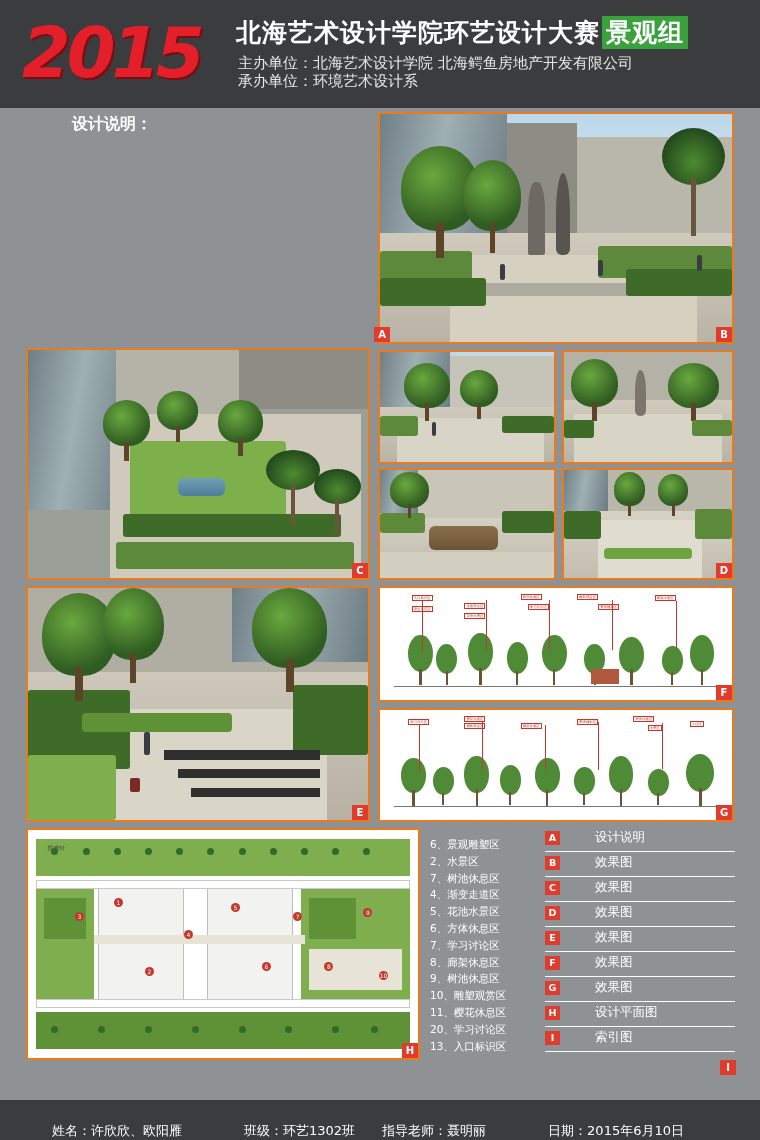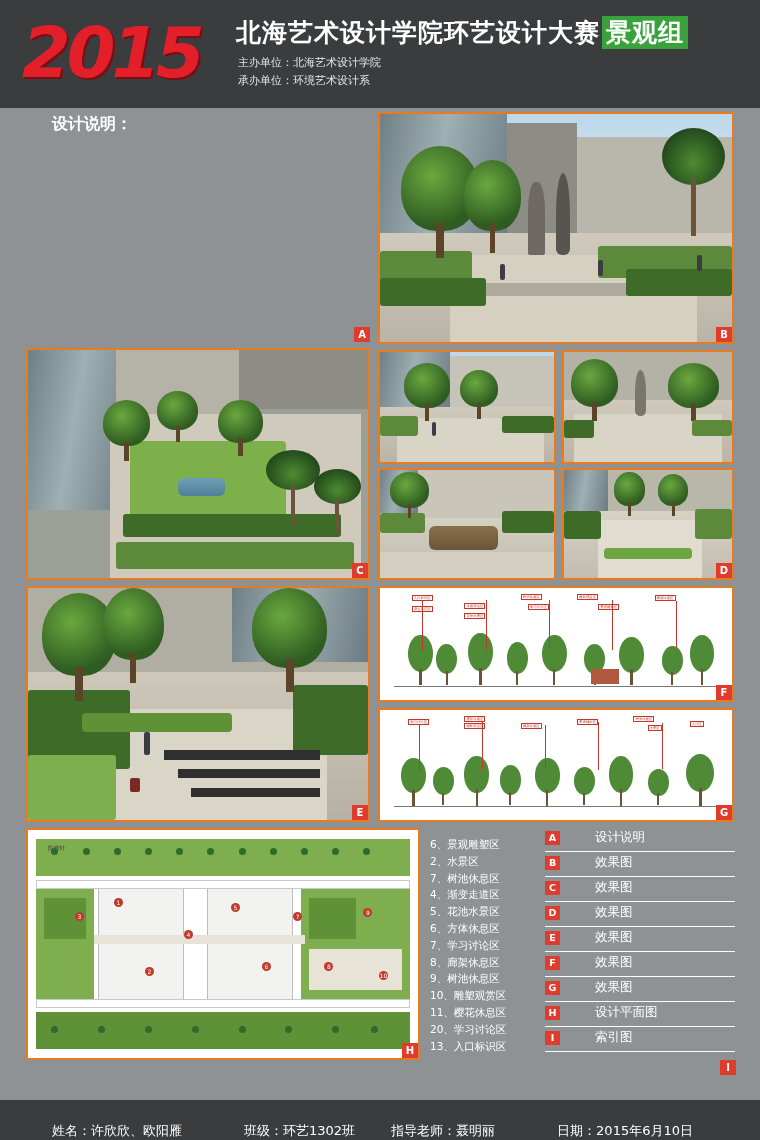--- a/index.html
+++ b/index.html
@@ -55,21 +55,21 @@
     display: inline-block;
     background: #3aa23c;
     color: #ffffff;
     padding: 0 4px;
     margin-left: 2px;
   }
   .org-table {
     position: absolute;
     left: 224px; top: 46px;
     width: 500px;
-    font-size: 11px;
+    font-size: 15px;
     color: #e8e8e8;
     line-height: 18px;
   }
   .org-row { display: flex; }
   .org-cell-l { width: 200px; white-space: nowrap; }
   .org-cell-r { width: 290px; white-space: nowrap; }
 
   
   .body-area {
     position: absolute;
@@ -170,21 +170,21 @@
     left: 8px; top: 0;
     width: 760px; height: 40px;
     display: flex;
     align-items: flex-end;
     font-size: 13px;
     color: #ffffff;
   }
   .f-item { white-space: nowrap; }
   .f-item.i1 { margin-left: 44px; }
   .f-item.i2 { margin-left: 62px; }
-  .f-item.i3 { margin-left: 36px; }
+  .f-item.i3 { margin-left: 27px; }
   .f-item.i4 { margin-left: 62px; }
 
   
   .scene { position: absolute; left: 0; top: 0; width: 100%; height: 100%; }
   .sky { position: absolute; left:0; top:0; width:100%; height:46%;
          background: linear-gradient(#bcd7ea, #e4eef5); }
   .bldg { position: absolute; background: #cfcec7; }
   .bldg.dark { background: #8e8d85; }
   .bldg.glass { background: linear-gradient(100deg,#6f7f86,#9fb0b4 45%,#6b7b82); }
   .ground { position: absolute; left:0; bottom:0; width:100%; height:40%;
@@ -241,31 +241,32 @@
 
   <div class="header">
     <div class="header-inner">
       <div class="year-logo">2015</div>
       <div class="title-main">
         <span>北海艺术设计学院环艺设计大赛</span><span class="title-badge">景观组</span>
       </div>
       <div class="org-table">
         <div class="org-row">
           <div class="org-cell-l">主办单位：北海艺术设计学院</div>
+          <div class="org-cell-r">北海鳄鱼房地产开发有限公司</div>
         </div>
         <div class="org-row">
           <div class="org-cell-r">承办单位：环境艺术设计系</div>
         </div>
       </div>
     </div>
   </div>
 
   <div class="body-area">
 
-    <div style="position:absolute;left:16px;top:0;width:344px;height:234px;">
+    <div style="position:absolute;left:36px;top:0;width:344px;height:234px;">
       <div class="desc-title">设计说明：</div>
       <div class="tag" style="left:338px;top:219px;">A</div>
     </div>
 
     <div class="frame" style="left:378px;top:4px;width:356px;height:232px;">
       <div class="scene">
         <div class="sky" style="height:52%;"></div>
         <div class="bldg glass" style="left:0;top:0;width:36%;height:60%;"></div>
         <div class="bldg dark" style="left:36%;top:4%;width:20%;height:48%;"></div>
         <div class="bldg" style="left:56%;top:10%;width:44%;height:42%;background:#b9b6ac;"></div>

